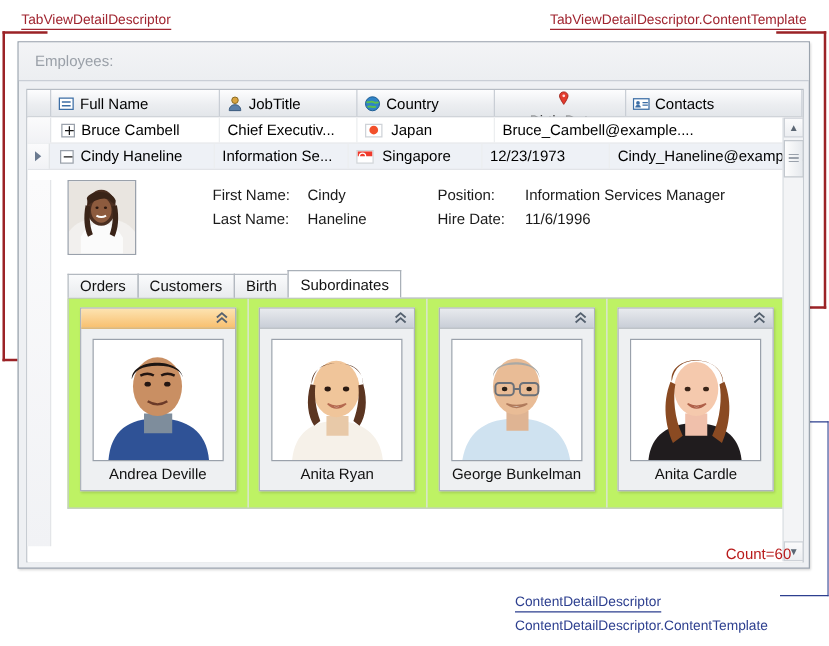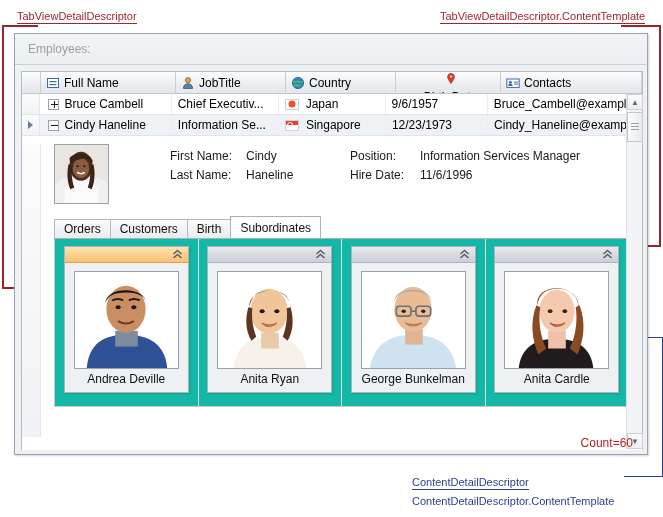--- a/index.html
+++ b/index.html
@@ -189,21 +189,21 @@
     position: relative;
     z-index: 2;
     font-weight: normal;
   }
 
   .tab-content {
     position: relative;
     margin-left: 13px;
     width: 575px;
     height: 168px;
-    background: #14b8a6;
+    background: #bef264;
     border: 1px solid #c4c9d0;
     border-top: none;
     display: flex;
   }
   .card-col {
     flex: 1 1 0;
     border-right: 1px solid #dfe2e6;
     display: flex; align-items: flex-start; justify-content: center;
     padding-top: 7px;
   }
@@ -397,23 +397,20 @@
           <div class="cell name" style="width:135px;">
             <span class="expander plus"></span>
             <span>Bruce Cambell</span>
           </div>
           <div class="cell" style="width:110px;">
             <span>Chief Executiv...</span>
           </div>
           <div class="cell" style="width:110px;">
             <span class="flag flag-jp"></span>
             <span>Japan</span>
-          </div>
-          <div class="cell" style="width:105px;">
-            <span>9/6/1957</span>
           </div>
           <div class="cell" style="flex:1 1 auto; border-right:none;">
             <span>Bruce_Cambell@example....</span>
           </div>
         </div>
 
         <div class="row selected">
           <div class="cell ind">
             <span class="row-arrow"></span>
           </div>

